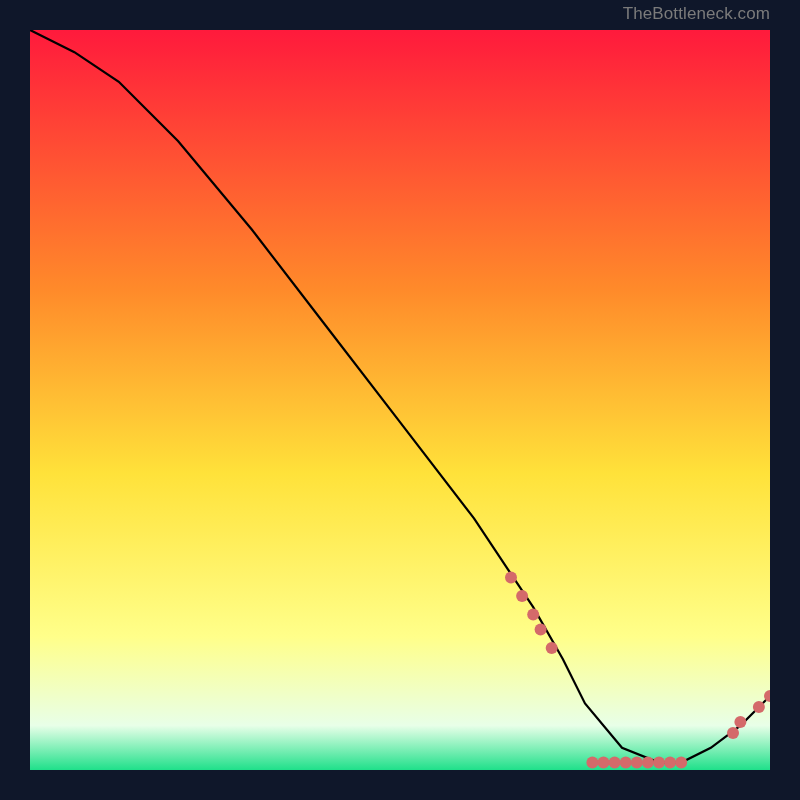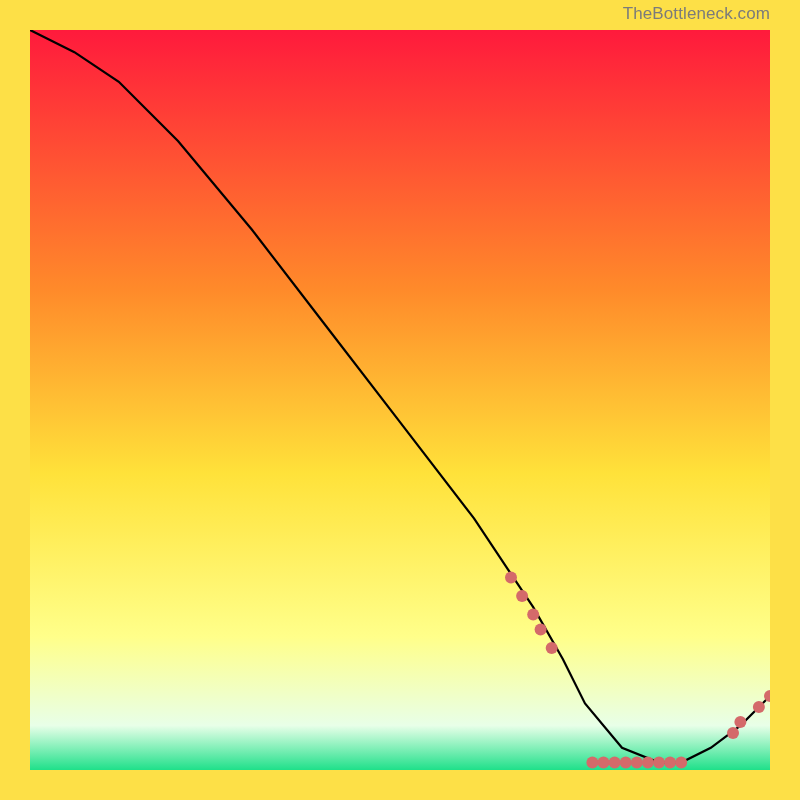--- a/index.html
+++ b/index.html
@@ -7,21 +7,21 @@
     padding: 0;
     width: 800px;
     height: 800px;
     background: #000;
     overflow: hidden;
     font-family: Arial, Helvetica, sans-serif;
   }
   .frame {
     position: absolute;
     inset: 0;
-    background: #fde047;
+    background: #0f172a;
   }
   .plot {
     position: absolute;
     left: 30px;
     top: 30px;
     width: 740px;
     height: 740px;
   }
   .watermark {
     position: absolute;

